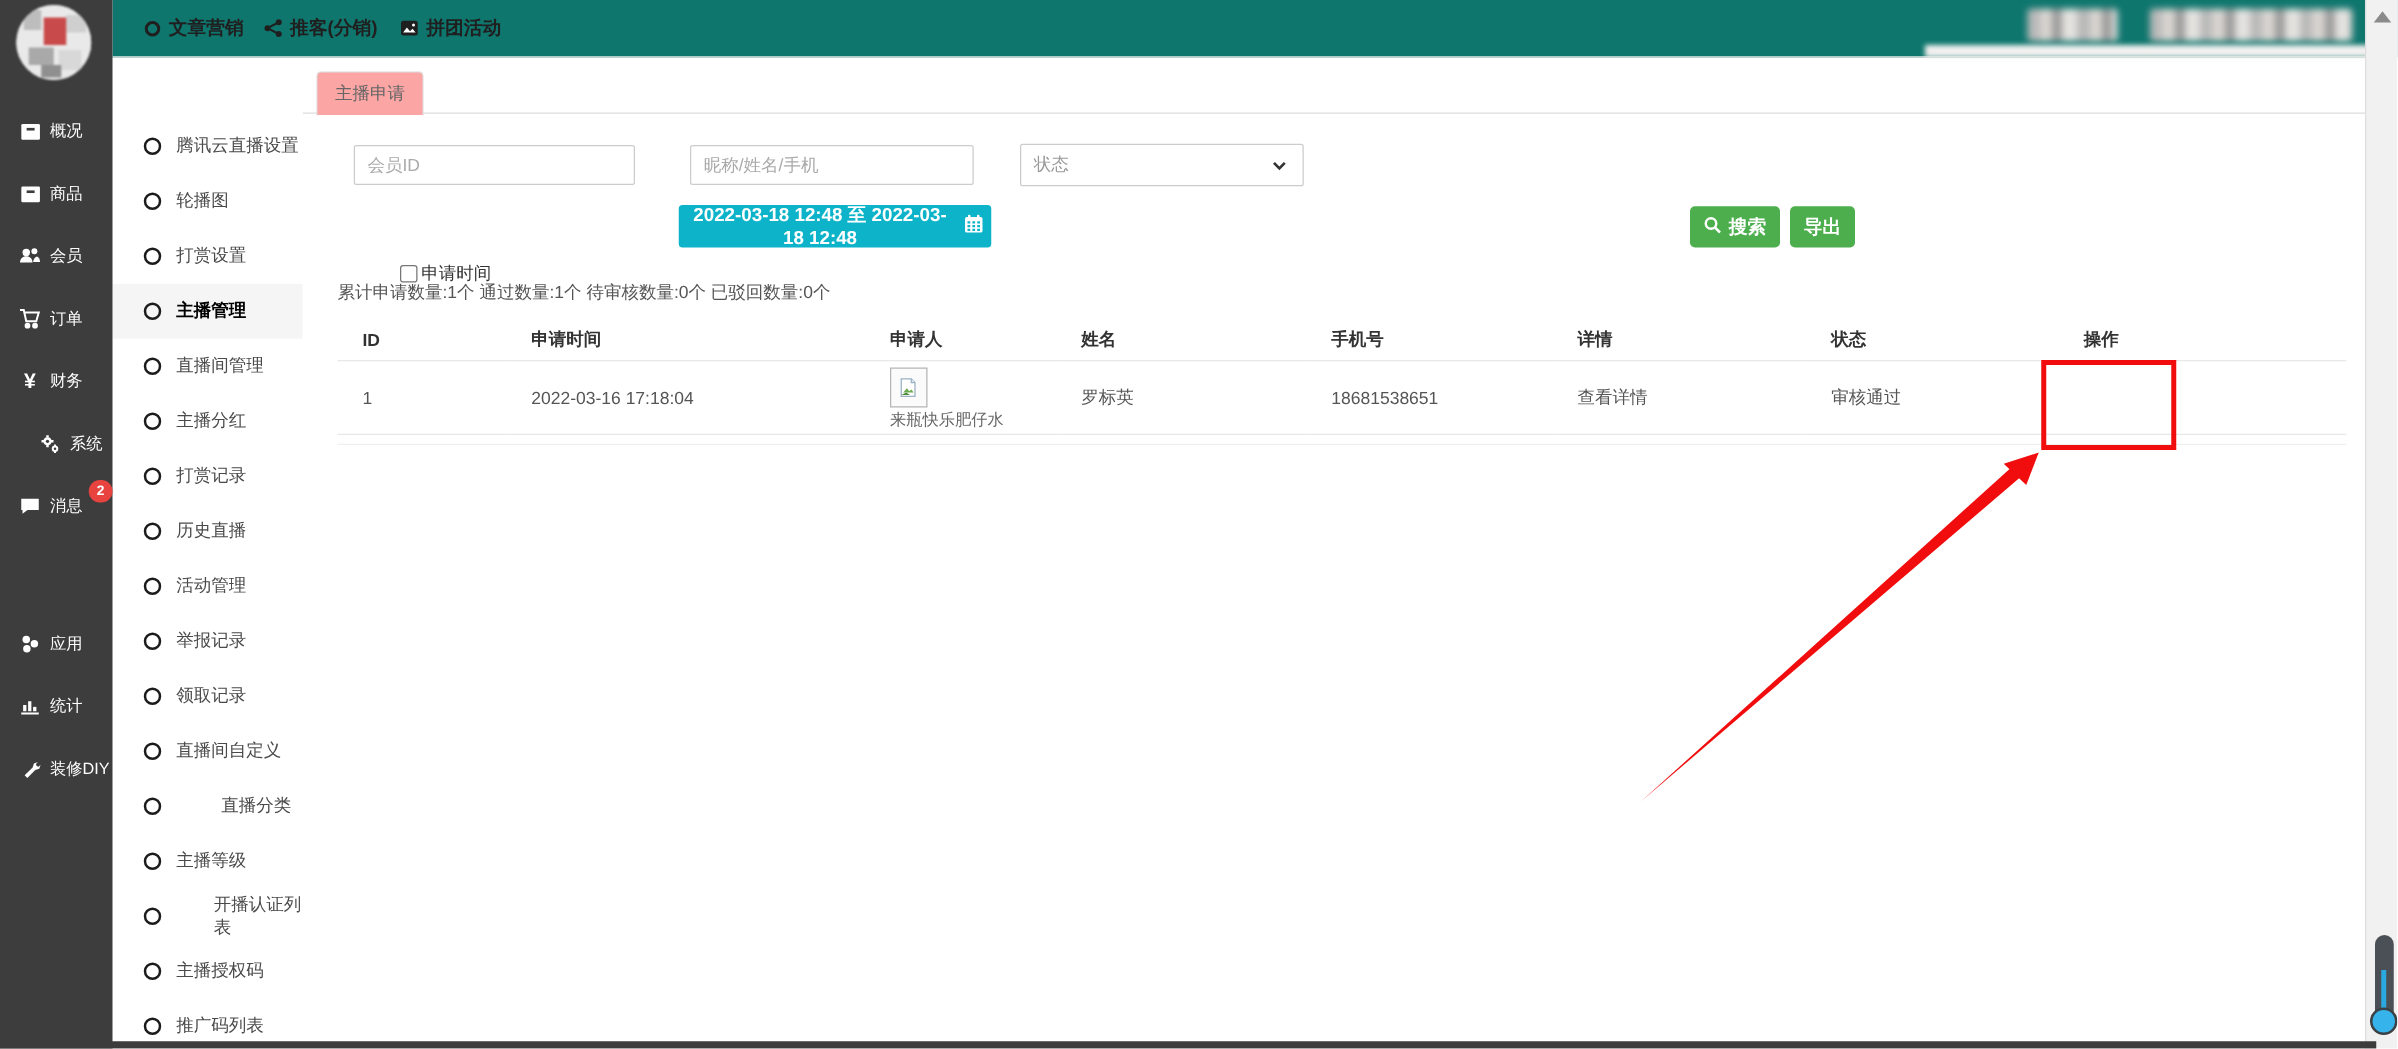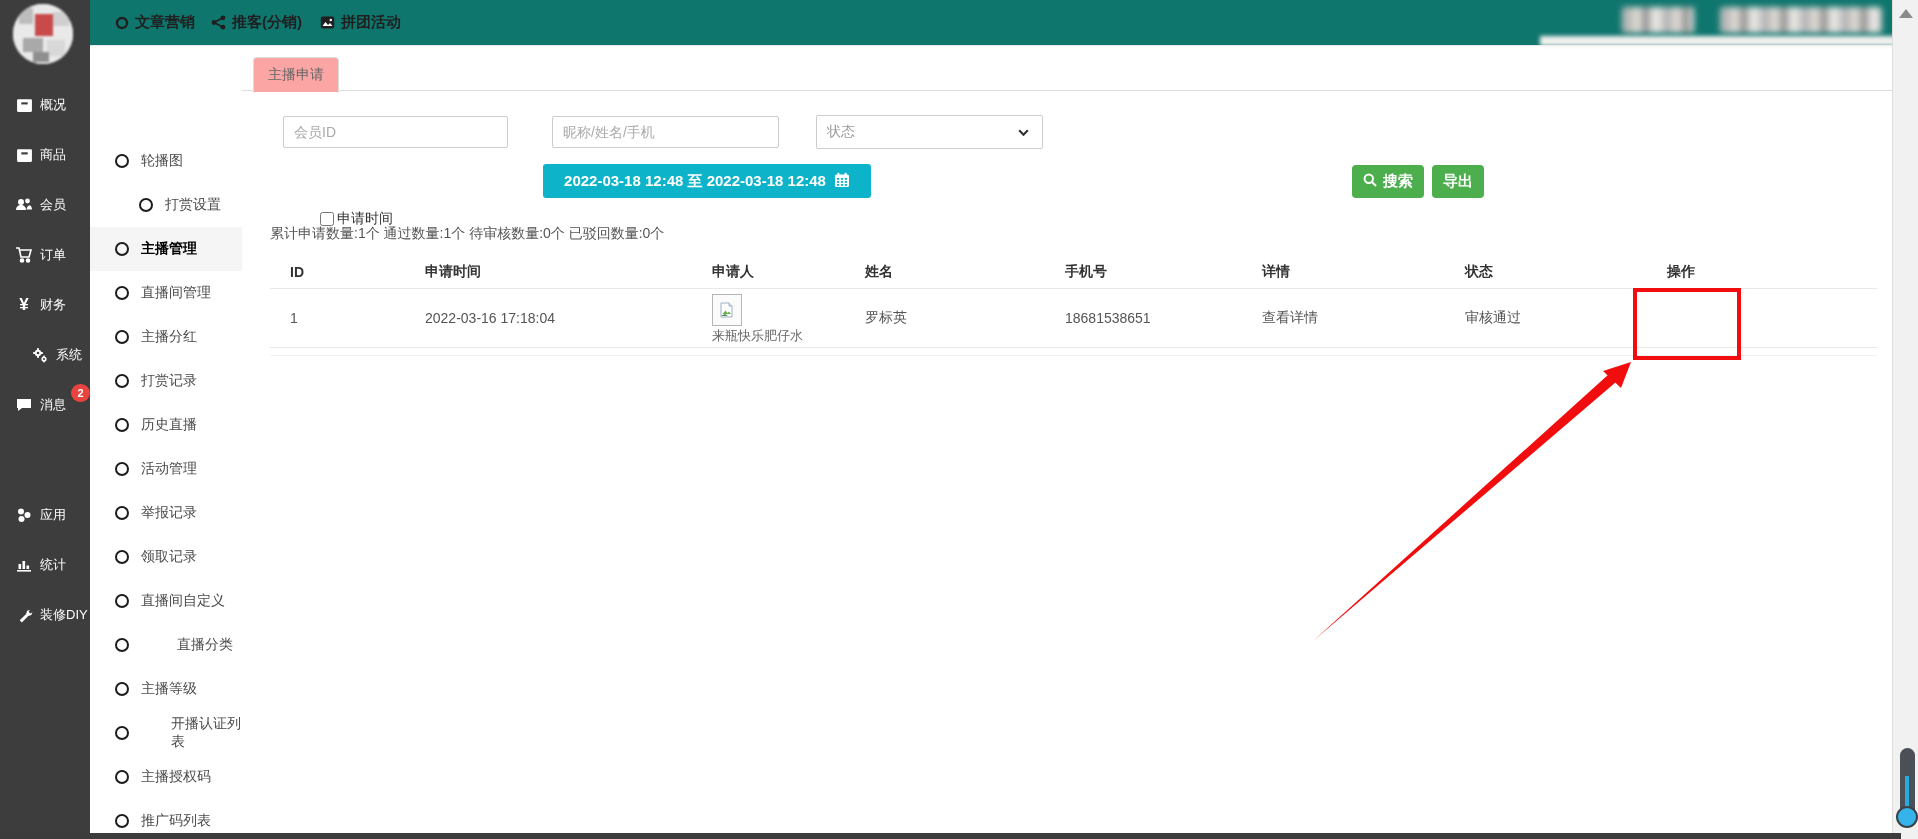--- a/index.html
+++ b/index.html
@@ -215,25 +215,29 @@
       </span>
       <span>拼团活动</span>
     </div>
 
     <div class="blur-blob" style="left:1532px;top:7px;width:72px;height:26px;"></div>
     <div class="blur-blob" style="left:1630px;top:7px;width:162px;height:26px;"></div>
     <div class="blur-strip" style="left:1450px;top:36px;width:360px;height:10px;"></div>
   </div>
 
   <div class="submenu">
+    <div class="sub-item" style="top:49px;">
+        <span class="ring"></span>
+        <span>腾讯云直播设置</span>
+      </div>
     <div class="sub-item" style="top:93px;">
         <span class="ring"></span>
         <span>轮播图</span>
       </div>
-    <div class="sub-item" style="top:137px;padding-left:24px;">
+    <div class="sub-item" style="top:137px;">
         <span class="ring"></span>
         <span>打赏设置</span>
       </div>
     <div class="sub-item active" style="top:181px;">
         <span class="ring"></span>
         <span>主播管理</span>
       </div>
     <div class="sub-item" style="top:225px;">
         <span class="ring"></span>
         <span>直播间管理</span>
@@ -302,21 +306,21 @@
         <svg width="13" height="13" viewBox="0 0 12 12" fill="none" stroke="#333" stroke-width="2">
             <path d="M2 4l4 4 4-4"></path>
           </svg>
       </span>
     </div>
 
     <div class="chkrow" style="left:78px;top:164px;">
       <input type="checkbox" style="">
       <span>申请时间</span>
     </div>
-    <button class="datebtn" style="left:301px;top:118px;width:328px;">
+    <button class="datebtn" style="left:301px;top:118px;width:250px;">
       <span>2022-03-18 12:48 至 2022-03-18 12:48</span>
       <span>
         <svg width="16" height="16" viewBox="0 0 16 16" fill="#fff">
             <rect x="1" y="2.5" width="14" height="12.5" rx="1.5"></rect>
             <rect x="3.4" y="0.8" width="2" height="3.4" rx="0.8" fill="#fff"></rect>
             <rect x="10.6" y="0.8" width="2" height="3.4" rx="0.8" fill="#fff"></rect>
             <g fill="#0db4c9">
               <rect x="3" y="6" width="2.2" height="1.8"></rect>
               <rect x="6.9" y="6" width="2.2" height="1.8"></rect>
               <rect x="10.8" y="6" width="2.2" height="1.8"></rect>

